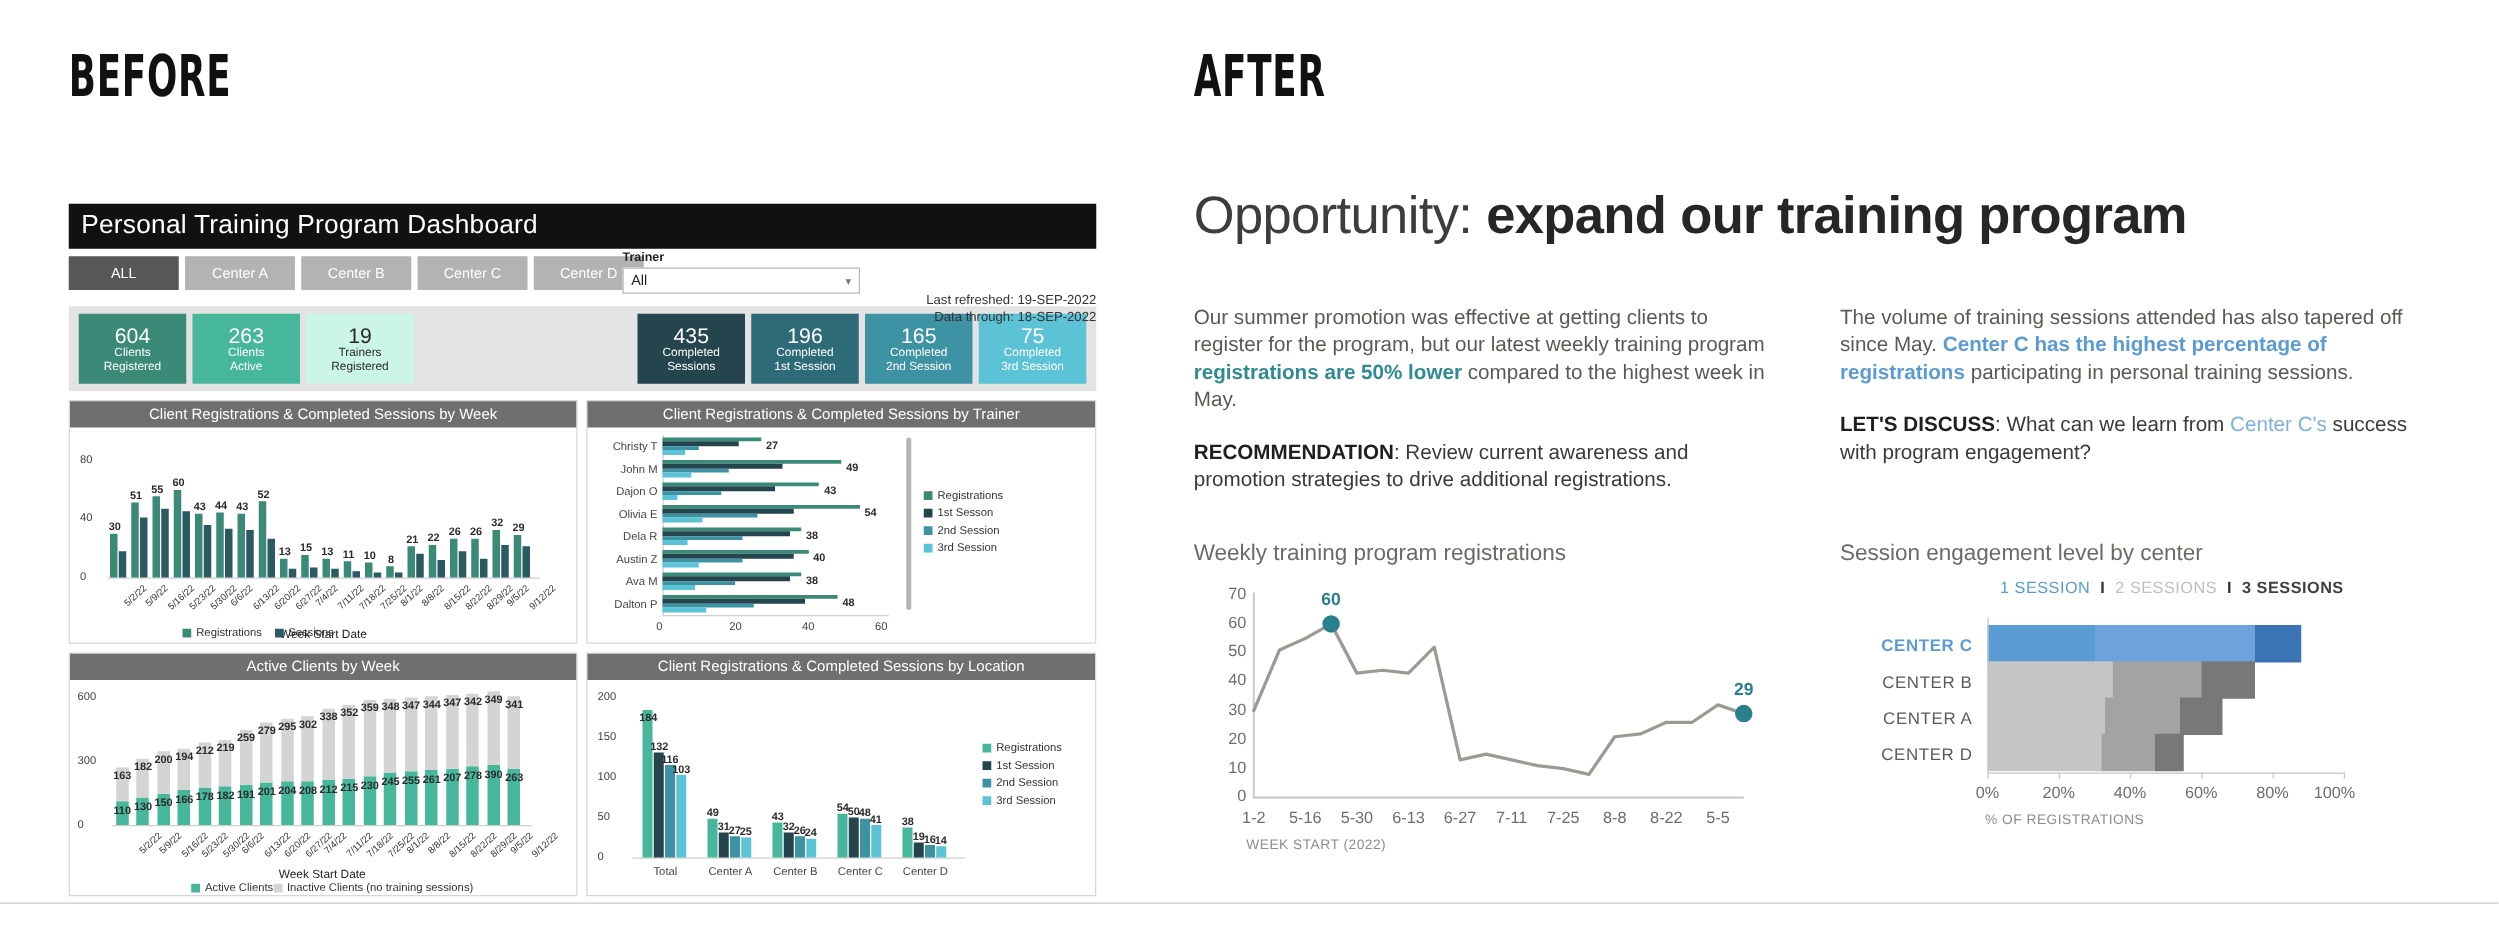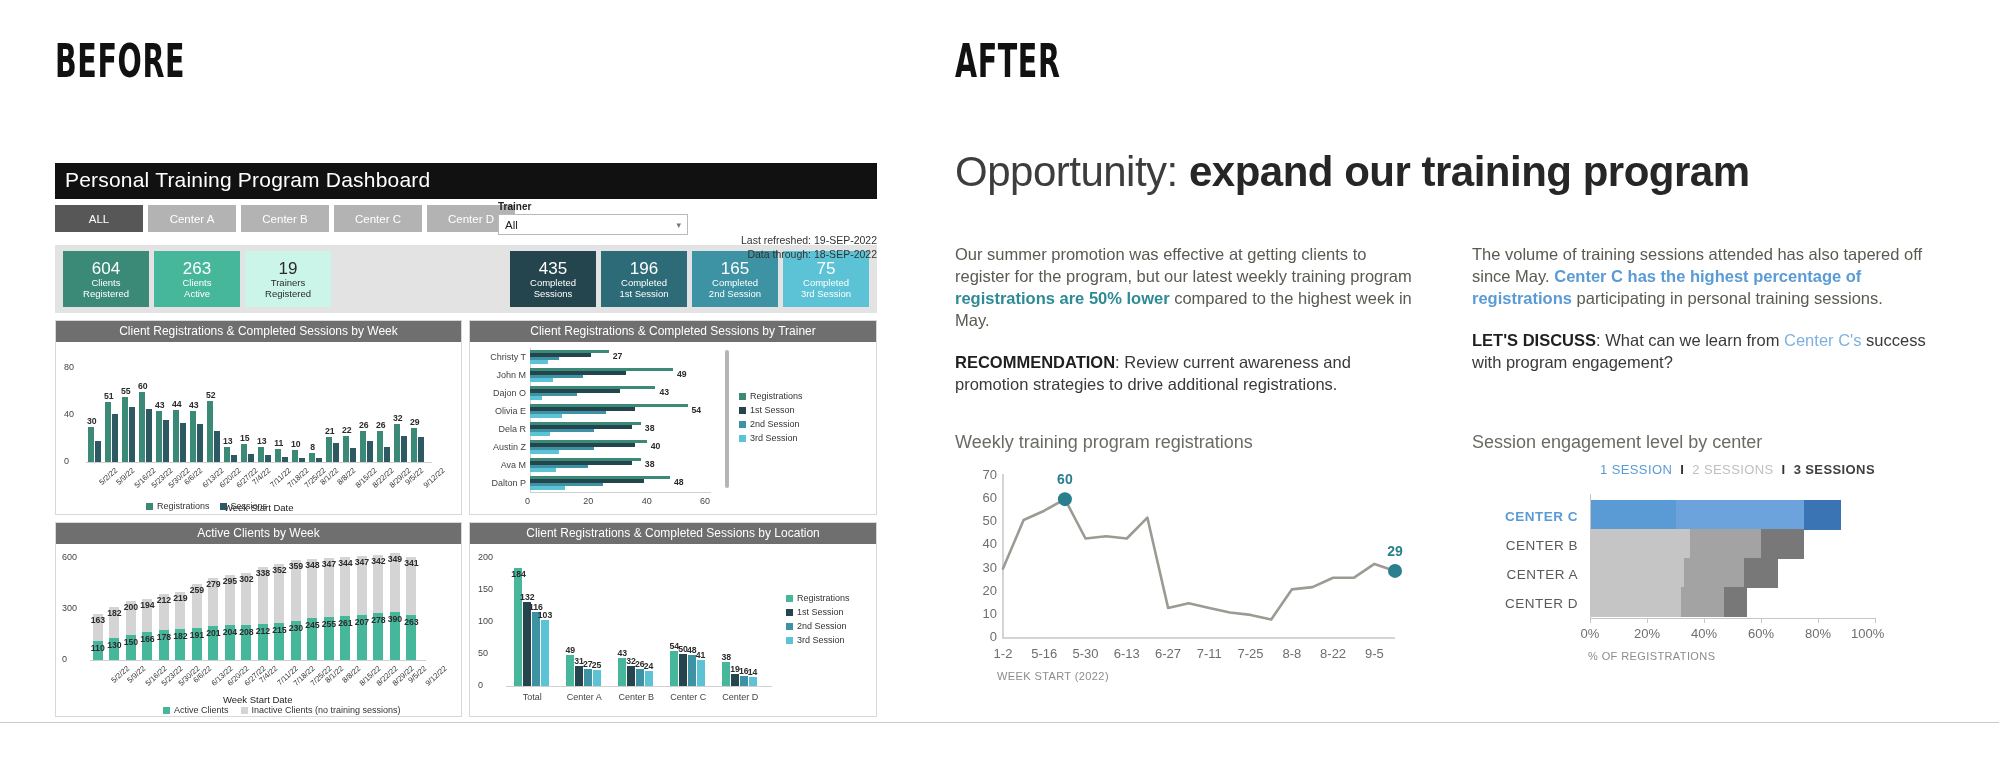--- a/index.html
+++ b/index.html
@@ -392,21 +392,21 @@
               <div style="position: absolute; left: 333.64px; bottom: 103.6px; width: 10.23px; height: 59.33px; background: rgb(212, 212, 212);"></div>
               <div class="bar-lab" style="left: 331.64px; top: 70.4px; width: 14.23px; text-align: center;">390</div>
               <div class="bar-lab" style="left: 331.64px; top: 10.07px; width: 14.23px; text-align: center;">349</div>
               <div class="tick-lab" style="left: 344.87px; top: 120px;">9/5/22</div>
               <div style="position: absolute; left: 350.14px; bottom: 56px; width: 10.23px; height: 44.71px; background: rgb(71, 183, 156);"></div>
               <div style="position: absolute; left: 350.14px; bottom: 100.71px; width: 10.23px; height: 57.97px; background: rgb(212, 212, 212);"></div>
               <div class="bar-lab" style="left: 348.14px; top: 73.29px; width: 14.23px; text-align: center;">263</div>
               <div class="bar-lab" style="left: 348.14px; top: 14.32px; width: 14.23px; text-align: center;">341</div>
               <div class="tick-lab" style="left: 361.37px; top: 120px;">9/12/22</div>
               <div class="axis-cap" style="left: 167px; top: 150px;">Week Start Date</div>
-              <div class="legend" style="left: 60px; top: 160px; display: flex; gap: 12px; padding-left: 47px;">
+              <div class="legend" style="left: 50px; top: 160px; display: flex;  padding-left: 47px;">
                 <div>
                   <span class="sw" style="background: rgb(71, 183, 156);"></span>
                   <span>Active Clients</span>
                 </div>
                 <div>
                   <span class="sw" style="background: rgb(212, 212, 212);"></span>
                   <span>Inactive Clients (no training sessions)</span>
                 </div>
               </div>
             </div>
@@ -613,21 +613,21 @@
       <div class="ax-tick" style="left: 18px; top: 5px; width: 24px; text-align: right;">70</div>
       <div class="ax-tick" style="left: 28px; top: 184px; width: 40px; text-align: center;">1-2</div>
       <div class="ax-tick" style="left: 69.2632px; top: 184px; width: 40px; text-align: center;">5-16</div>
       <div class="ax-tick" style="left: 110.526px; top: 184px; width: 40px; text-align: center;">5-30</div>
       <div class="ax-tick" style="left: 151.789px; top: 184px; width: 40px; text-align: center;">6-13</div>
       <div class="ax-tick" style="left: 193.053px; top: 184px; width: 40px; text-align: center;">6-27</div>
       <div class="ax-tick" style="left: 234.316px; top: 184px; width: 40px; text-align: center;">7-11</div>
       <div class="ax-tick" style="left: 275.579px; top: 184px; width: 40px; text-align: center;">7-25</div>
       <div class="ax-tick" style="left: 316.842px; top: 184px; width: 40px; text-align: center;">8-8</div>
       <div class="ax-tick" style="left: 358.105px; top: 184px; width: 40px; text-align: center;">8-22</div>
-      <div class="ax-tick" style="left: 399.368px; top: 184px; width: 40px; text-align: center;">9-5</div>
+      <div class="ax-tick" style="left: 399.368px; top: 184px; width: 40px; text-align: center;">5-5</div>
       <div class="dot-lab" style="left: 93.8947px; top: 9.14286px; width: 32px; text-align: center;">60</div>
       <div class="dot-lab" style="left: 424px; top: 80.8857px; width: 32px; text-align: center;">29</div>
       <div class="ax-lbl" style="left: 42px; top: 208px;">WEEK START (2022)</div>
     </div>
   <div id="stack-chart" style="position:absolute; left:1472px; top:462px; width:470px; height:230px;">
       <div class="sb-legend" style="left: 128px; top: 0px;"><span style="color: rgb(91, 155, 213); font-weight: 400;">1 SESSION</span><span style="color: rgb(51, 51, 51); font-weight: 700; padding: 0px 4px;"> I </span><span style="color: rgb(191, 191, 191); font-weight: 400;">2 SESSIONS</span><span style="color: rgb(51, 51, 51); font-weight: 700; padding: 0px 4px;"> I </span><span style="color: rgb(64, 64, 64); font-weight: 700;">3 SESSIONS</span></div>
       <div class="sb-row-lab hl" style="left: 0px; top: 47px; width: 106px; text-align: right;">CENTER C</div>
       <div class="sb-seg" style="left: 118px; top: 38px; width: 85.5px; background: rgb(91, 155, 213);"></div>
       <div class="sb-seg" style="left: 203.5px; top: 38px; width: 128.25px; background: rgb(108, 163, 221);"></div>
       <div class="sb-seg" style="left: 331.75px; top: 38px; width: 37.05px; background: rgb(58, 116, 181);"></div>

